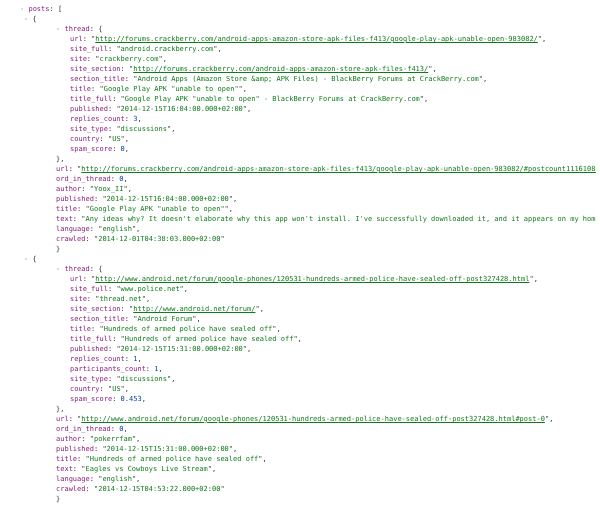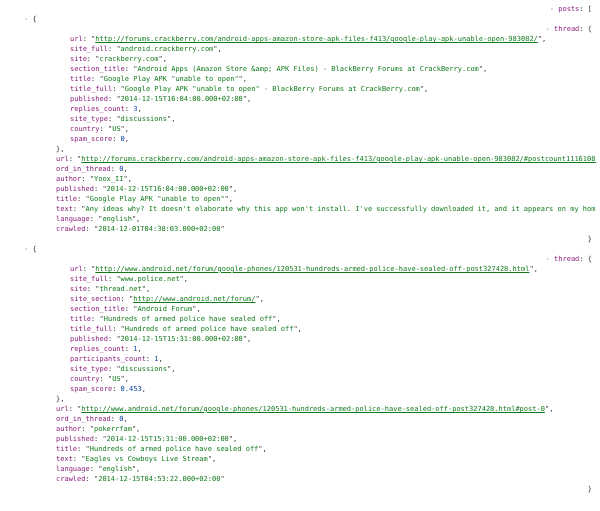--- a/index.html
+++ b/index.html
@@ -11,37 +11,38 @@
     line-height: 10px;
     color: #303030;
     white-space: nowrap;
   }
   .toggle { color: #707070; }
   .key { color: #8a1d7b; }  
   .str { color: #117a1b; }  
   .num { color: #0842a0; }  
   .url { color: #117a1b; text-decoration: underline; }
   .punc { color: #303030; }
-  .ind0 { margin-left: 6px; text-align: right; }
+  .ind0 { margin-left: 12px; }
   .ind1 { margin-left: 16px; }
-  .ind2 { margin-left: 32px; text-align: right; }
+  .ind2 { margin-left: 48px; }
   .ind3 { margin-left: 48px; }
   .ind4 { margin-left: 62px; }
   .line { display: block; }
 </style>
 </head>
 <body>
 
 <div id="tree">
     <span class="line ind0"><span class="toggle">- </span><span class="key">posts</span><span class="punc">: [</span></span>
     <span class="line ind1"><span class="toggle">- </span><span class="punc">{</span></span>
     <span class="line ind2"><span class="toggle">- </span><span class="key">thread</span><span class="punc">: {</span></span>
     <span class="line ind4"><span class="key">url</span><span class="punc">: </span><span class="punc">"</span><span class="url">http://forums.crackberry.com/android-apps-amazon-store-apk-files-f413/google-play-apk-unable-open-983082/</span><span class="punc">"</span><span class="punc">,</span></span>
     <span class="line ind4"><span class="key">site_full</span><span class="punc">: </span><span class="punc">"</span><span class="str">android.crackberry.com</span><span class="punc">"</span><span class="punc">,</span></span>
     <span class="line ind4"><span class="key">site</span><span class="punc">: </span><span class="punc">"</span><span class="str">crackberry.com</span><span class="punc">"</span><span class="punc">,</span></span>
+    <span class="line ind4"><span class="key">site_section</span><span class="punc">: </span><span class="punc">"</span><span class="url">http://forums.crackberry.com/android-apps-amazon-store-apk-files-f413/</span><span class="punc">"</span><span class="punc">,</span></span>
     <span class="line ind4"><span class="key">section_title</span><span class="punc">: </span><span class="punc">"</span><span class="str">Android Apps (Amazon Store &amp;amp; APK Files) - BlackBerry Forums at CrackBerry.com</span><span class="punc">"</span><span class="punc">,</span></span>
     <span class="line ind4"><span class="key">title</span><span class="punc">: </span><span class="punc">"</span><span class="str">Google Play APK "unable to open"</span><span class="punc">"</span><span class="punc">,</span></span>
     <span class="line ind4"><span class="key">title_full</span><span class="punc">: </span><span class="punc">"</span><span class="str">Google Play APK "unable to open" - BlackBerry Forums at CrackBerry.com</span><span class="punc">"</span><span class="punc">,</span></span>
     <span class="line ind4"><span class="key">published</span><span class="punc">: </span><span class="punc">"</span><span class="str">2014-12-15T16:04:00.000+02:00</span><span class="punc">"</span><span class="punc">,</span></span>
     <span class="line ind4"><span class="key">replies_count</span><span class="punc">: </span><span class="num">3</span><span class="punc">,</span></span>
     <span class="line ind4"><span class="key">site_type</span><span class="punc">: </span><span class="punc">"</span><span class="str">discussions</span><span class="punc">"</span><span class="punc">,</span></span>
     <span class="line ind4"><span class="key">country</span><span class="punc">: </span><span class="punc">"</span><span class="str">US</span><span class="punc">"</span><span class="punc">,</span></span>
     <span class="line ind4"><span class="key">spam_score</span><span class="punc">: </span><span class="num">0</span><span class="punc">,</span></span>
     <span class="line ind3"><span class="punc">},</span></span>
     <span class="line ind3"><span class="key">url</span><span class="punc">: </span><span class="punc">"</span><span class="url">http://forums.crackberry.com/android-apps-amazon-store-apk-files-f413/google-play-apk-unable-open-983082/#postcount11161084</span><span class="punc">"</span></span>

